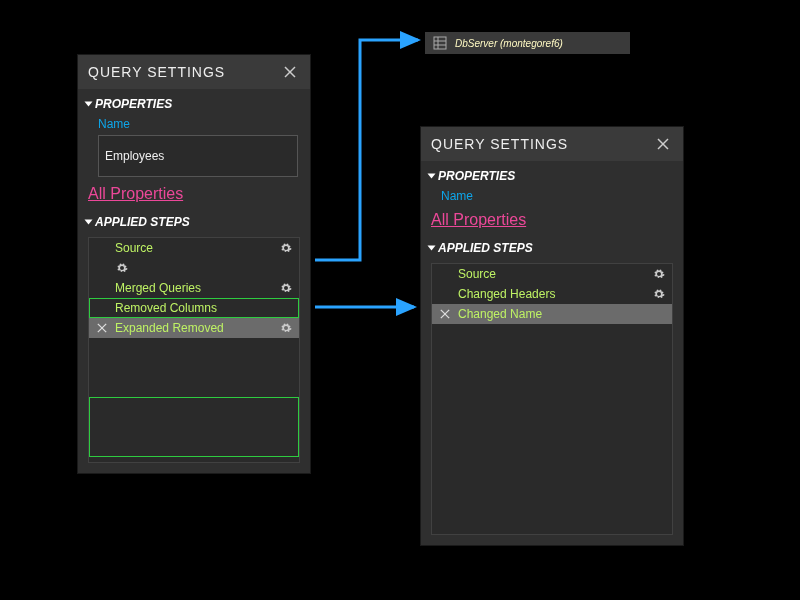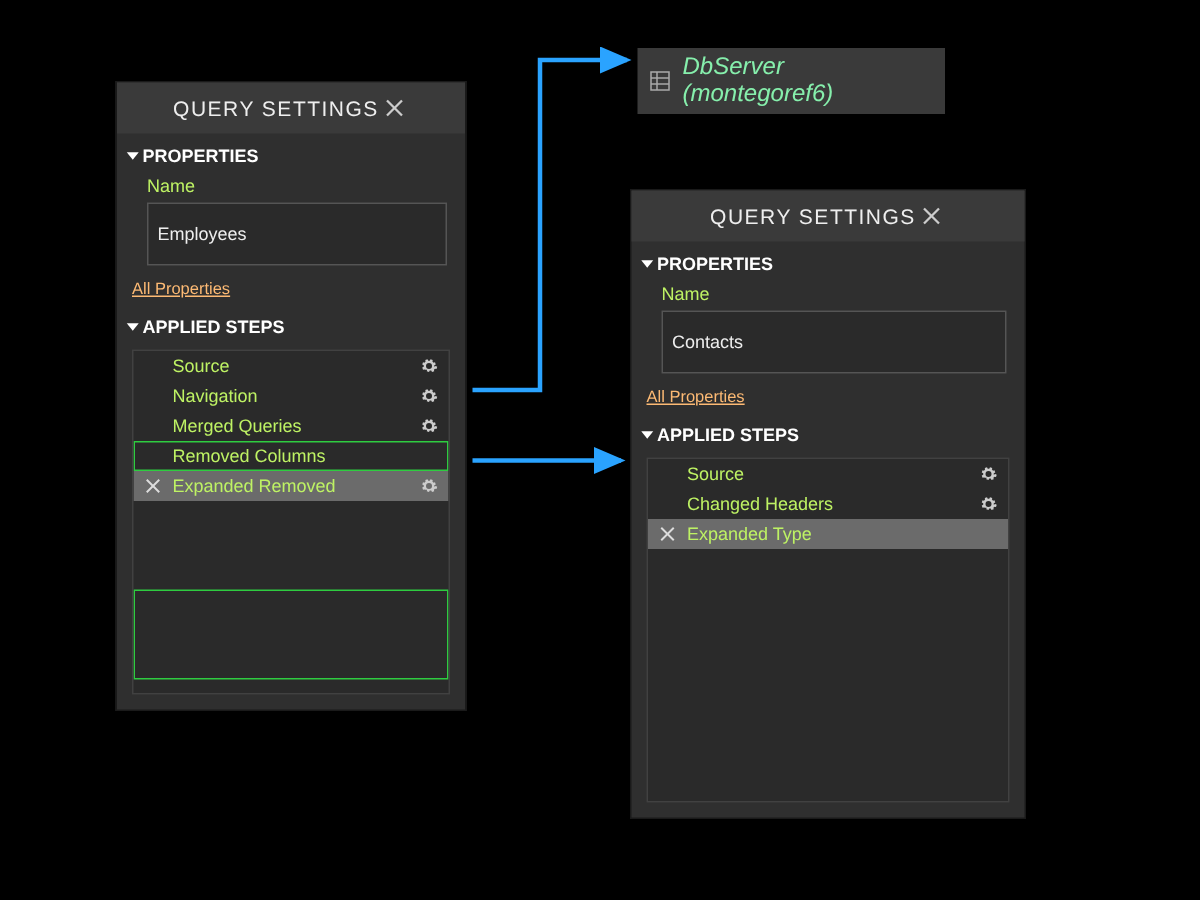--- a/index.html
+++ b/index.html
@@ -18,21 +18,21 @@
     background: #2f2f2f;
     border: 1px solid #1a1a1a;
     display: flex;
     flex-direction: column;
   }
   .panel-header {
     height: 34px;
     background: #3a3a3a;
     display: flex;
     align-items: center;
-    justify-content: center;
+    justify-content: space-between;
     padding: 0 10px;
     font-size: 14px;
     letter-spacing: 1px;
     color: #eee;
   }
   .close-x {
     width: 20px;
     height: 20px;
     display: flex;
     align-items: center;
@@ -42,49 +42,50 @@
   .close-x svg { stroke: #ccc; }
   .section-header {
     display: flex;
     align-items: center;
     gap: 4px;
     padding: 8px 8px 4px 8px;
     font-size: 12px;
     font-weight: 600;
     color: #fff;
     cursor: pointer;
+    font-style: italic;
   }
   .caret {
     width: 0; height: 0;
     border-top: 4px solid transparent;
     border-bottom: 4px solid transparent;
     border-left: 5px solid #fff;
     transform: rotate(90deg);
   }
   .field-row {
     padding: 2px 12px 2px 20px;
-    color: #bef264;
+    color: #0ea5e9;
   }
   .text-input {
     margin: 2px 12px 2px 20px;
     padding: 13px 6px;
     background: #2a2a2a;
     border: 1px solid #555;
     color: #eee;
     font-size: 12px;
     font-family: inherit;
   }
   .link-row {
     padding: 6px 12px 4px 10px;
   }
   .link {
-    color: #fdba74;
+    color: #ec4899;
     text-decoration: underline;
     cursor: pointer;
-    font-size: 11px;
+    font-size: 16px;
   }
   .steps-box {
     margin: 4px 10px 10px 10px;
     background: #2a2a2a;
     border: 1px solid #414141;
     flex: 1;
     overflow: hidden;
   }
   .step {
     display: flex;
@@ -112,23 +113,23 @@
   .step.selected {
     background: #6b6b6b;
   }
   .del-x svg { stroke: #ddd; }
   .gear svg { fill: #ccc; }
 
   
   .db-pill {
     position: absolute;
     background: #3a3a3a;
-    color: #86efac;
+    color: #fef9c3;
     font-style: italic;
-    font-size: 16px;
+    font-size: 10px;
     padding: 4px 10px 4px 8px;
     display: flex;
     align-items: center;
     gap: 8px;
   }
   .db-icon {
     width: 14px; height: 14px;
     display: flex; align-items: center; justify-content: center;
   }
 
@@ -184,21 +185,20 @@
         <span class="step-icon del-x"></span>
         <span class="label">Source</span>
         <span class="gear">
           <svg width="12" height="12" viewBox="0 0 24 24">
             <path d="M12 8a4 4 0 100 8 4 4 0 000-8zm9 4l2 1-1 3-2-0.5a8 8 0 01-1.5 1.5l0.5 2-3 1-1-2a8 8 0 01-2 0l-1 2-3-1 0.5-2A8 8 0 016 16.5L4 17l-1-3 2-1a8 8 0 010-2l-2-1 1-3 2 0.5A8 8 0 017.5 6L7 4l3-1 1 2a8 8 0 012 0l1-2 3 1-0.5 2A8 8 0 0118 7.5l2-0.5 1 3-2 1a8 8 0 010 2z" fill="#ccc"></path>
           </svg>
         </span>
       </div>
       <div class="step">
         <span class="step-icon del-x"></span>
-        <span class="label">Navigation</span>
         <span class="gear">
           <svg width="12" height="12" viewBox="0 0 24 24">
             <path d="M12 8a4 4 0 100 8 4 4 0 000-8zm9 4l2 1-1 3-2-0.5a8 8 0 01-1.5 1.5l0.5 2-3 1-1-2a8 8 0 01-2 0l-1 2-3-1 0.5-2A8 8 0 016 16.5L4 17l-1-3 2-1a8 8 0 010-2l-2-1 1-3 2 0.5A8 8 0 017.5 6L7 4l3-1 1 2a8 8 0 012 0l1-2 3 1-0.5 2A8 8 0 0118 7.5l2-0.5 1 3-2 1a8 8 0 010 2z" fill="#ccc"></path>
           </svg>
         </span>
       </div>
       <div class="step">
         <span class="step-icon del-x"></span>
         <span class="label">Merged Queries</span>
         <span class="gear">
@@ -240,21 +240,20 @@
           <line x1="11" y1="1" x2="1" y2="11" stroke-width="1.5"></line>
         </svg>
     </span>
   </div>
 
   <div class="section-header">
     <span class="caret"></span>
     <span>PROPERTIES</span>
   </div>
   <div class="field-row">Name</div>
-  <input class="text-input" value="Contacts" style="">
   <div class="link-row">
     <span class="link">All Properties</span>
   </div>
 
   <div class="section-header">
     <span class="caret"></span>
     <span>APPLIED STEPS</span>
   </div>
   <div class="steps-box" id="right-steps">
       <div class="step">
@@ -275,21 +274,21 @@
           </svg>
         </span>
       </div>
       <div class="step selected">
         <span class="step-icon del-x">
           <svg width="10" height="10" viewBox="0 0 12 12">
             <line x1="1" y1="1" x2="11" y2="11" stroke="#ddd" stroke-width="1.5"></line>
             <line x1="11" y1="1" x2="1" y2="11" stroke="#ddd" stroke-width="1.5"></line>
           </svg>
         </span>
-        <span class="label">Expanded Type</span>
+        <span class="label">Changed Name</span>
         <span class="gear"></span>
       </div>
     </div>
 </div>
 
 <svg class="arrow" style="left:0;top:0;width:800px;height:600px;">
   <defs>
     <marker id="ah" markerWidth="8" markerHeight="8" refX="6" refY="3" orient="auto">
       <path d="M0,0 L7,3 L0,6 Z" fill="#2aa3ff"></path>
     </marker>

